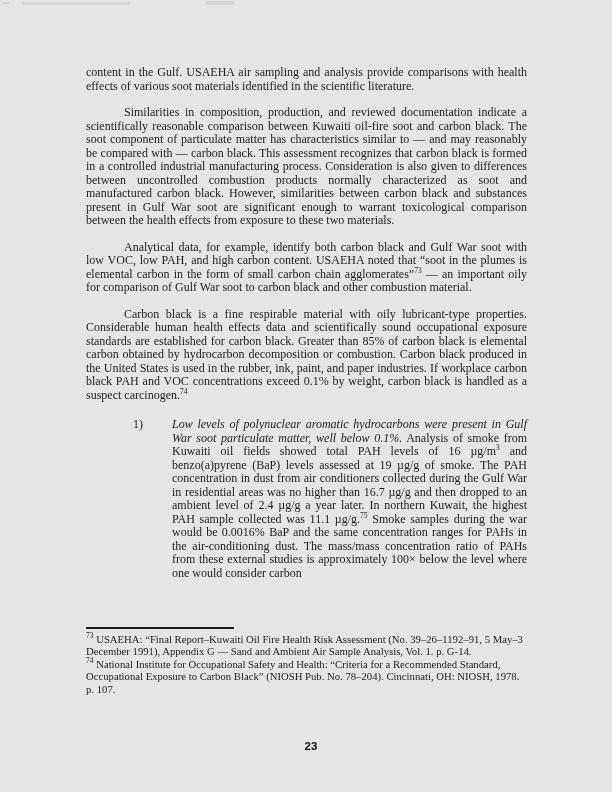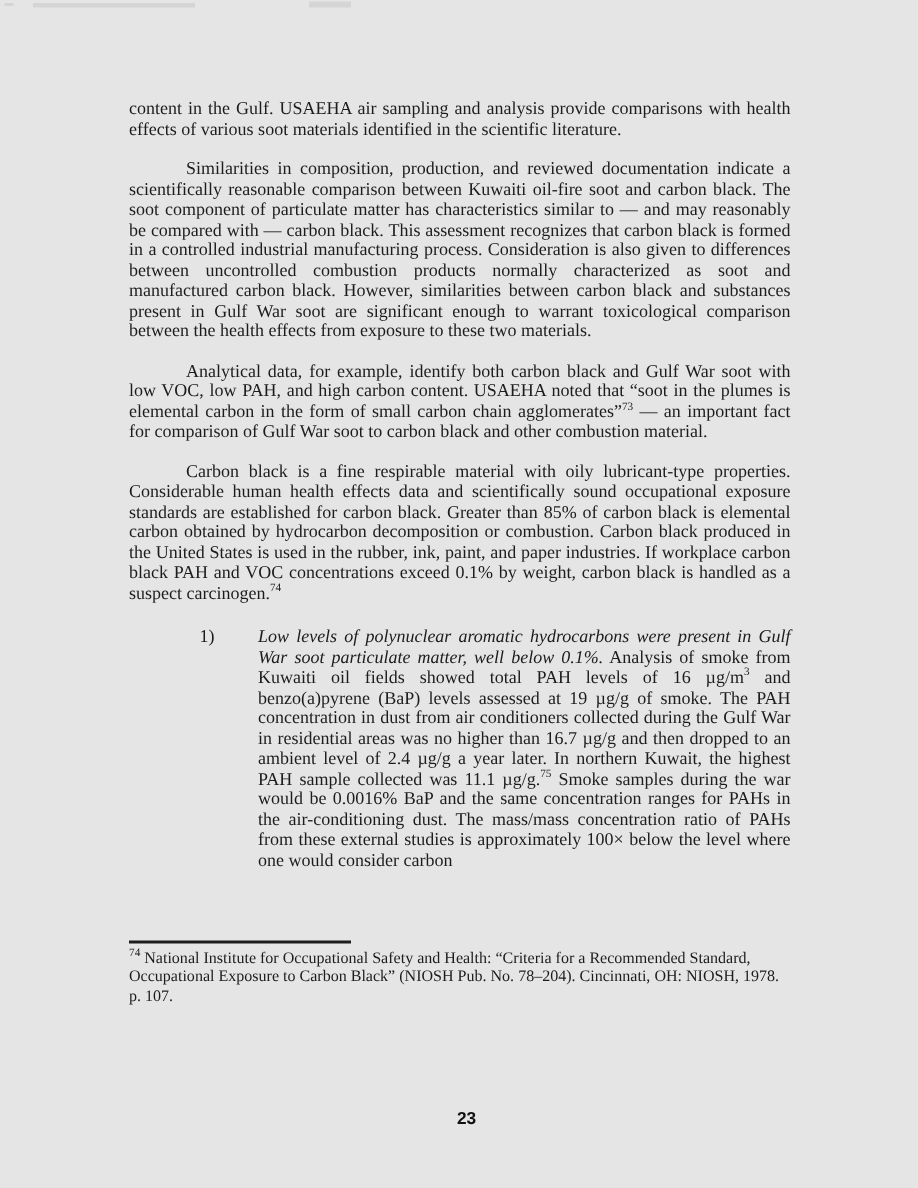--- a/index.html
+++ b/index.html
@@ -99,29 +99,30 @@
 
 <div class="page">
 
   <div class="scan-artifact a1"></div>
   <div class="scan-artifact a2"></div>
   <div class="scan-artifact a3"></div>
 
   <div class="content">
     <p class="body first"><span>content in the Gulf. USAEHA air sampling and analysis provide comparisons with health effects of various soot materials identified in the scientific literature.</span></p>
     <p class="body"><span>Similarities in composition, production, and reviewed documentation indicate a scientifically reasonable comparison between Kuwaiti oil-fire soot and carbon black. The soot component of particulate matter has characteristics similar to — and may reasonably be compared with — carbon black. This assessment recognizes that carbon black is formed in a controlled industrial manufacturing process. Consideration is also given to differences between uncontrolled combustion products normally characterized as soot and manufactured carbon black. However, similarities between carbon black and substances present in Gulf War soot are significant enough to warrant toxicological comparison between the health effects from exposure to these two materials.</span></p>
-    <p class="body"><span>Analytical data, for example, identify both carbon black and Gulf War soot with low VOC, low PAH, and high carbon content. USAEHA noted that “soot in the plumes is elemental carbon in the form of small carbon chain agglomerates”</span><sup>73</sup><span> — an important fact for comparison of Gulf War soot to carbon black and other combustion material.</span></p>
+    <p class="body"><span>Analytical data, for example, identify both carbon black and Gulf War soot with low VOC, low PAH, and high carbon content. USAEHA noted that “soot in the plumes is elemental carbon in the form of small carbon chain agglomerates”</span><sup>73</sup><span> — an important oily for comparison of Gulf War soot to carbon black and other combustion material.</span></p>
     <p class="body"><span>Carbon black is a fine respirable material with oily lubricant-type properties. Considerable human health effects data and scientifically sound occupational exposure standards are established for carbon black. Greater than 85% of carbon black is elemental carbon obtained by hydrocarbon decomposition or combustion. Carbon black produced in the United States is used in the rubber, ink, paint, and paper industries. If workplace carbon black PAH and VOC concentrations exceed 0.1% by weight, carbon black is handled as a suspect carcinogen.</span><sup>74</sup></p>
 
     <div class="list-item">
       <span class="list-marker">1)</span>
       <div class="list-body"><em>Low levels of polynuclear aromatic hydrocarbons were present in Gulf War soot particulate matter, well below 0.1%.</em><span> Analysis of smoke from Kuwaiti oil fields showed total PAH levels of 16 µg/m</span><sup>3</sup><span> and benzo(a)pyrene (BaP) levels assessed at 19 µg/g of smoke. The PAH concentration in dust from air conditioners collected during the Gulf War in residential areas was no higher than 16.7 µg/g and then dropped to an ambient level of 2.4 µg/g a year later. In northern Kuwait, the highest PAH sample collected was 11.1 µg/g.</span><sup>75</sup><span> Smoke samples during the war would be 0.0016% BaP and the same concentration ranges for PAHs in the air-conditioning dust. The mass/mass concentration ratio of PAHs from these external studies is approximately 100× below the level where one would consider carbon</span></div>
     </div>
   </div>
 
   <div class="footnotes">
     <div class="footnote-rule"></div>
+    <p class="footnote"><sup>73</sup><span> USAEHA: “Final Report–Kuwaiti Oil Fire Health Risk Assessment (No. 39–26–1192–91, 5 May–3 December 1991), Appendix G — Sand and Ambient Air Sample Analysis, Vol. 1. p. G-14.</span></p>
     <p class="footnote"><sup>74</sup><span> National Institute for Occupational Safety and Health: “Criteria for a Recommended Standard, Occupational Exposure to Carbon Black” (NIOSH Pub. No. 78–204). Cincinnati, OH: NIOSH, 1978. p. 107.</span></p>
   </div>
 
   <div class="page-number">23</div>
 
 </div>
 
 </body></html>

